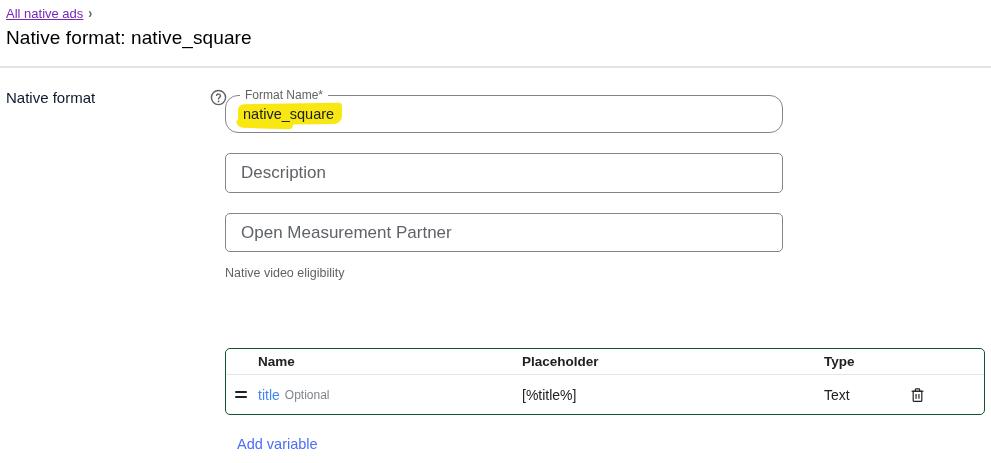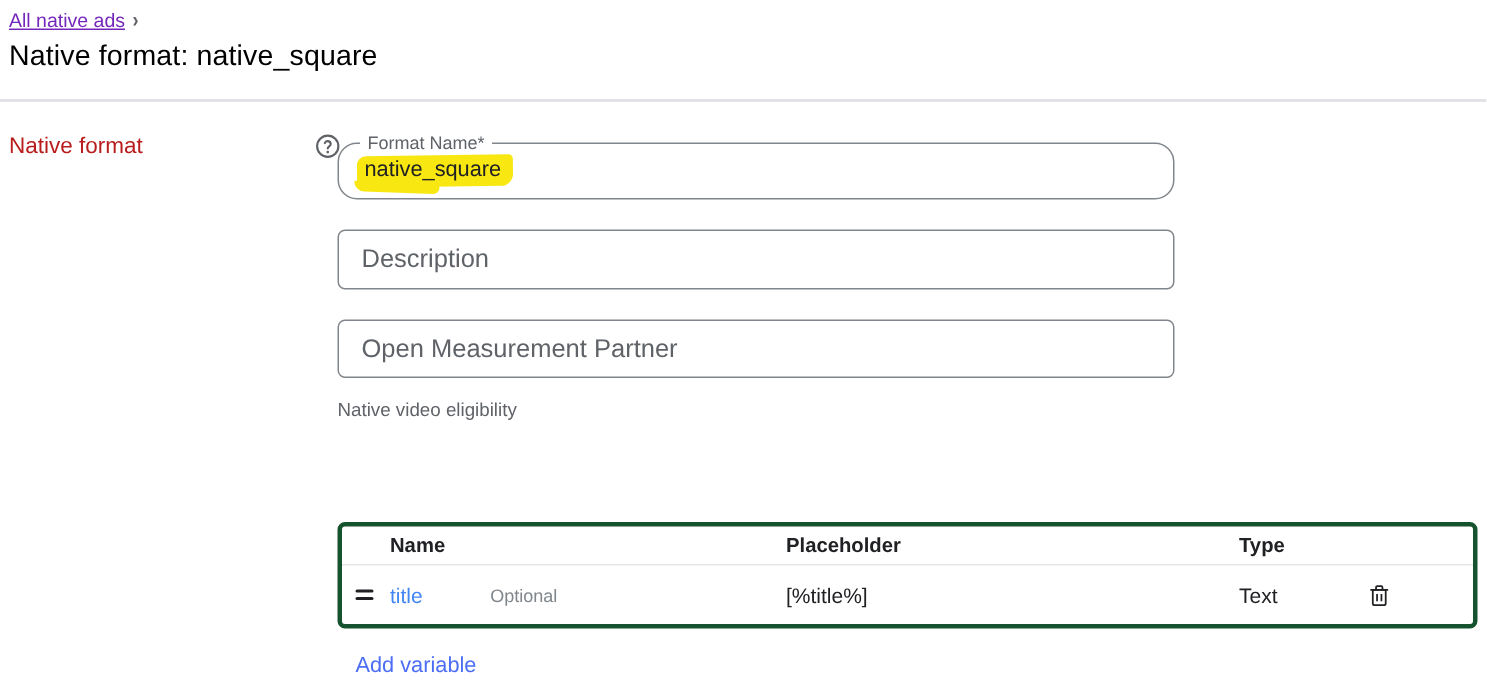--- a/index.html
+++ b/index.html
@@ -11,21 +11,21 @@
   .breadcrumb { font-size: 13px; line-height: 17px; display: flex; align-items: center; gap: 5px; }
   .breadcrumb a { color: #7627bb; text-decoration: underline; cursor: pointer; }
   .breadcrumb .chevron { color: #5f6368; font-size: 12px; font-weight: bold; transform: scaleY(1.2); }
   .page-title { font-size: 19px; color: #000000; margin-top: 5px; letter-spacing: 0.1px; }
 
   .divider { position: absolute; top: 66px; left: 0; width: 991px; height: 2px; background: #e1e3e6; }
 
   
   .content { position: absolute; top: 68px; left: 0; width: 991px; }
   .section-label-col { position: absolute; left: 6px; top: 21px; display: flex; align-items: center; }
-  .section-label { font-size: 15px; color: #b91c1c; }
+  .section-label { font-size: 15px; color: #0f172a; }
   .help-icon { margin-left: 115px; width: 17px; height: 17px; display: inline-flex; align-items: center; justify-content: center; }
   .help-icon svg { display: block; }
 
   .form-col { position: absolute; left: 225px; top: 0; width: 560px; }
 
   
   .textfield { position: relative; width: 558px; border: 1px solid #80868b; border-radius: 5px; background: #fff; }
   .tf-1 { margin-top: 27px; height: 38px; border-radius: 13px; }
   .tf-2 { margin-top: 20px; height: 40px; }
   .tf-3 { margin-top: 20px; height: 39px; }
@@ -44,31 +44,31 @@
     background: #f8e711; z-index: -1; border-radius: 0 4px 6px 10px; transform: rotate(2deg);
   }
 
   
   .eligibility-label { margin-top: 14px; font-size: 12.5px; color: #5f6368; }
   .checkbox-row { margin-top: 13px; display: flex; align-items: center; }
   .checkbox { width: 17px; height: 17px; border: 2px solid #b8bcc0; border-radius: 2px; background: #fff; margin-left: 3px; cursor: pointer; }
   .checkbox-label { margin-left: 11px; font-size: 14.5px; color: #202124; }
 
   
-  .vars-table { position: absolute; left: 225px; top: 280px; width: 760px; border: 3px solid #14532d; border-radius: 5px; background: #fff; }
+  .vars-table { position: absolute; left: 225px; top: 280px; width: 760px; border: 1px solid #14532d; border-radius: 5px; background: #fff; }
   .vt-header { display: flex; align-items: center; height: 26px; border-bottom: 1px solid #e4e6e8; font-weight: bold; font-size: 13.5px; color: #202124; }
   .vt-row { display: flex; align-items: center; height: 39px; font-size: 14px; }
   .col-name { width: 296px; padding-left: 32px; display: flex; align-items: center; }
   .col-placeholder { width: 302px; }
   .col-type { width: 68px; }
   .col-action { width: 50px; display: flex; justify-content: center; }
 
   .drag-handle { position: absolute; left: 9px; width: 12px; display: flex; flex-direction: column; gap: 3px; cursor: grab; }
   .drag-handle span { display: block; height: 2px; background: #202124; border-radius: 1px; }
-  .vt-row .col-name { position: relative; gap: 40px; }
+  .vt-row .col-name { position: relative; }
   .var-name { color: #4285f4; cursor: pointer; }
   .var-optional { color: #80868b; font-size: 12px; margin-left: 5px; }
   .trash-btn { width: 18px; height: 18px; display: flex; align-items: center; justify-content: center; cursor: pointer; background: none; border: none; padding: 0; }
 
   .add-variable { position: absolute; left: 237px; top: 368px; font-size: 14.5px; color: #4c6ef5; cursor: pointer; }
 </style>
 </head>
 <body>
 
 <div class="header">

